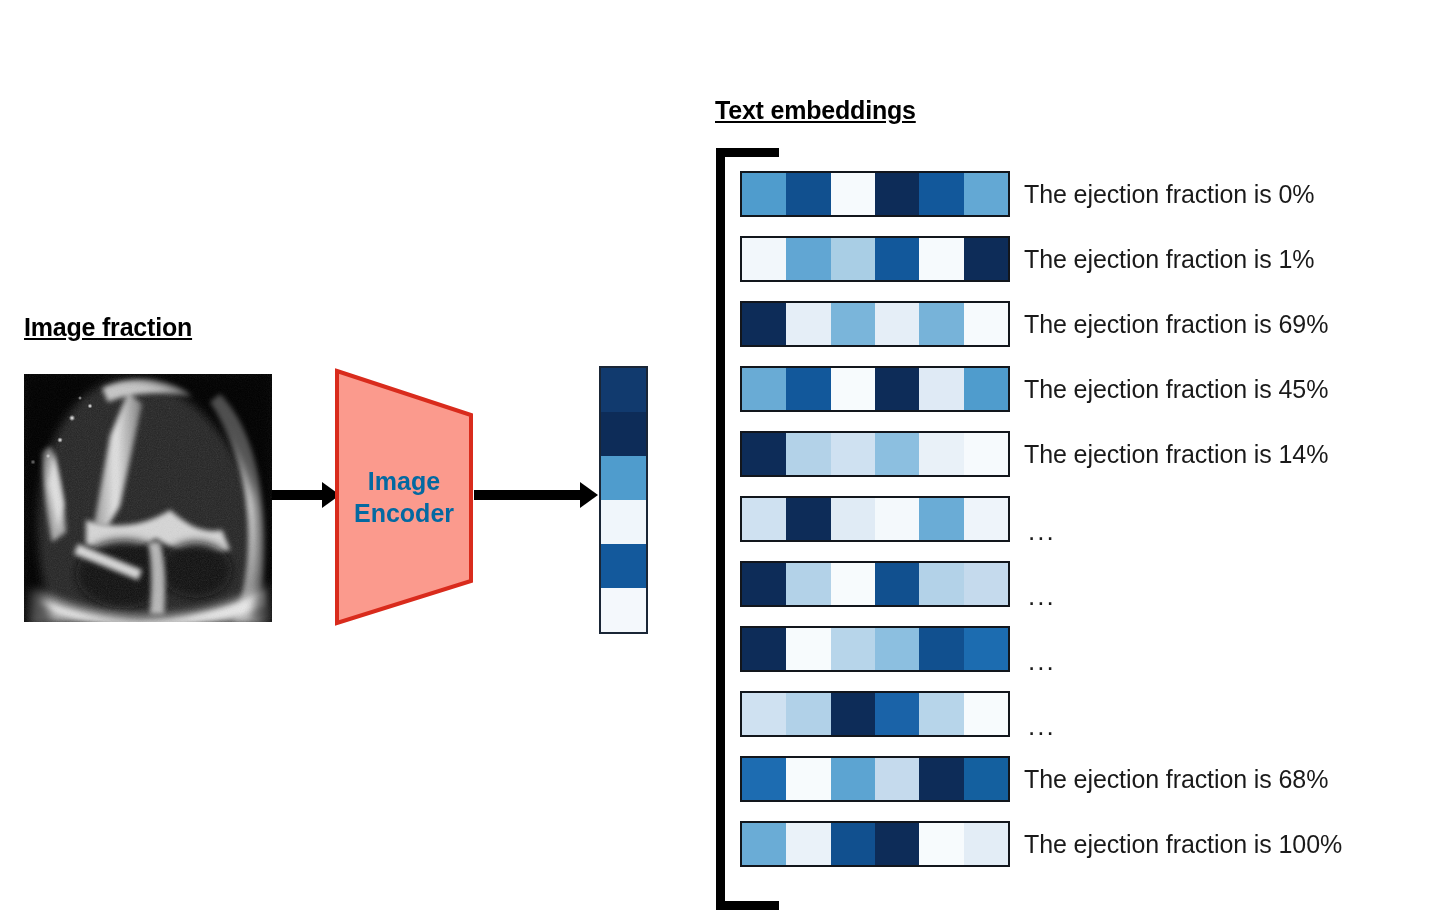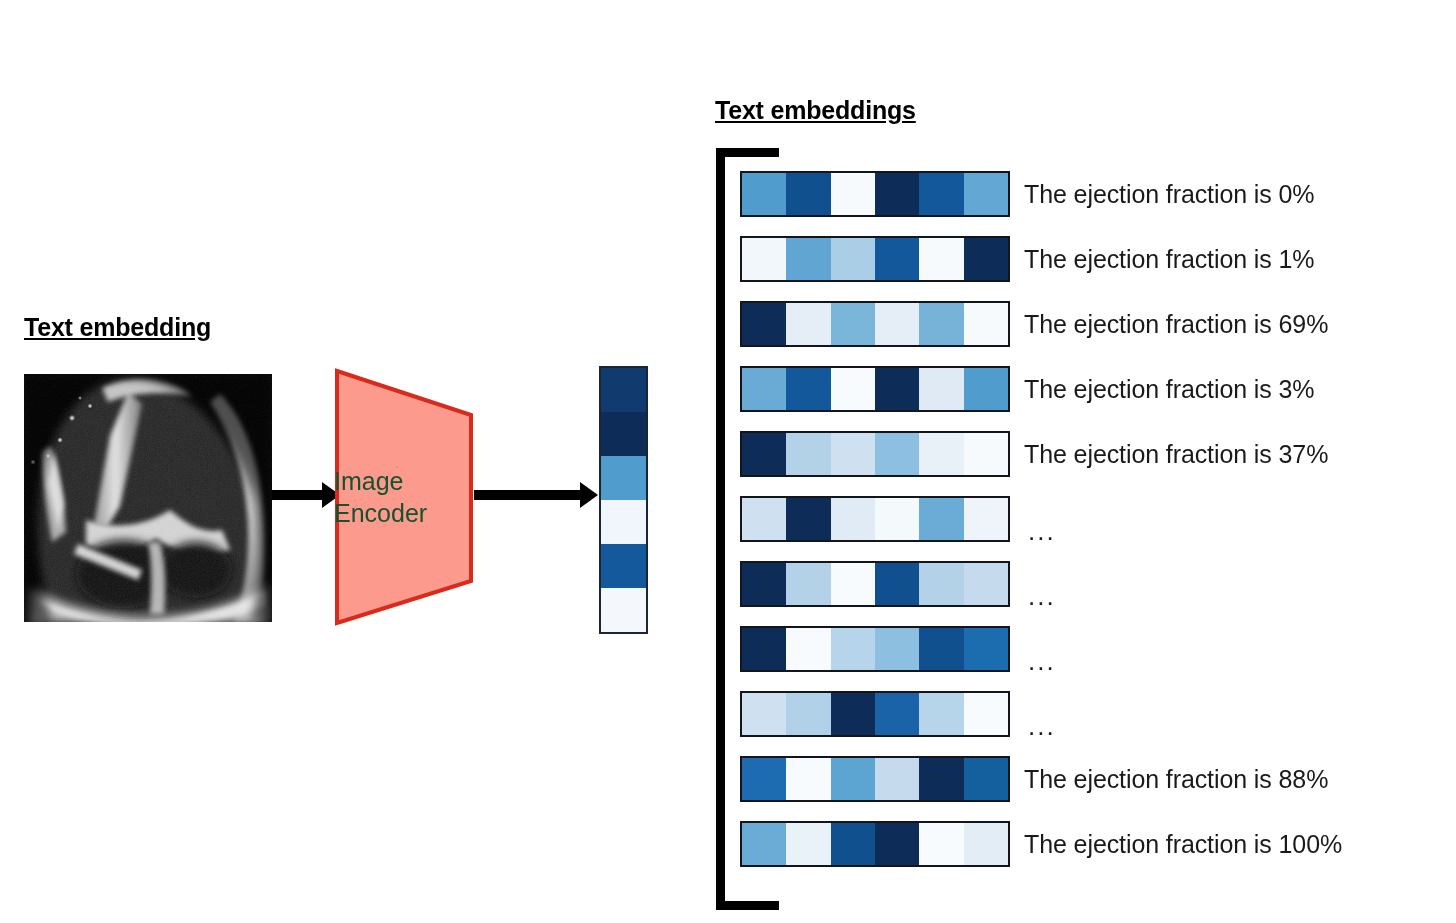--- a/index.html
+++ b/index.html
@@ -79,26 +79,26 @@
   }
   #image-encoder svg { display:block; width:100%; height:100%; overflow: visible; }
   #image-encoder .enc-label {
     position: absolute;
     left: 0;
     top: 0;
     width: 140px;
     height: 258px;
     display: flex;
     flex-direction: column;
-    align-items: flex-start;
+    align-items: center;
     justify-content: center;
-    font-weight: normal;
+    font-weight: bold;
     font-size: 25px;
     line-height: 1.28;
-    color: #14532d;
+    color: #0369a1;
     pointer-events: none;
   }
 
   
   #image-embedding-vector {
     position: absolute;
     left: 599px;
     top: 366px;
     width: 49px;
     height: 268px;
@@ -162,21 +162,21 @@
   .embed-label.ellipsis {
     font-size: 26px;
     letter-spacing: 2px;
     margin-left: 18px;
     transform: translateY(12px);
   }
 </style>
 </head>
 <body>
 
-<div class="heading" id="image-embedding-title">Text embedding</div>
+<div class="heading" id="image-embedding-title">Image fraction</div>
 
 <div id="echo-image">
   <svg viewBox="0 0 248 248" preserveAspectRatio="none" aria-hidden="true">
     <defs>
       <radialGradient id="gSpeck" cx="50%" cy="50%" r="50%">
         <stop offset="0%" stop-color="#ffffff" stop-opacity="1"></stop>
         <stop offset="100%" stop-color="#ffffff" stop-opacity="0"></stop>
       </radialGradient>
       <linearGradient id="gWall" x1="0" y1="0" x2="1" y2="0">
         <stop offset="0%" stop-color="#9d9d9d"></stop>
@@ -315,32 +315,32 @@
       </div>
       <div class="embed-row" style="top: 225px;">
         <div class="embed-bar">
           <div class="hcell" style="background: rgb(105, 171, 213);"></div>
           <div class="hcell" style="background: rgb(18, 88, 155);"></div>
           <div class="hcell" style="background: rgb(247, 251, 253);"></div>
           <div class="hcell" style="background: rgb(13, 44, 88);"></div>
           <div class="hcell" style="background: rgb(223, 234, 245);"></div>
           <div class="hcell" style="background: rgb(79, 156, 205);"></div>
         </div>
-        <div class="embed-label">The ejection fraction is 3%</div>
+        <div class="embed-label">The ejection fraction is 45%</div>
       </div>
       <div class="embed-row" style="top: 290px;">
         <div class="embed-bar">
           <div class="hcell" style="background: rgb(13, 44, 88);"></div>
           <div class="hcell" style="background: rgb(179, 210, 232);"></div>
           <div class="hcell" style="background: rgb(207, 225, 241);"></div>
           <div class="hcell" style="background: rgb(140, 191, 224);"></div>
           <div class="hcell" style="background: rgb(233, 241, 248);"></div>
           <div class="hcell" style="background: rgb(246, 250, 253);"></div>
         </div>
-        <div class="embed-label">The ejection fraction is 37%</div>
+        <div class="embed-label">The ejection fraction is 14%</div>
       </div>
       <div class="embed-row" style="top: 355px;">
         <div class="embed-bar">
           <div class="hcell" style="background: rgb(207, 225, 241);"></div>
           <div class="hcell" style="background: rgb(13, 44, 88);"></div>
           <div class="hcell" style="background: rgb(224, 235, 245);"></div>
           <div class="hcell" style="background: rgb(244, 249, 252);"></div>
           <div class="hcell" style="background: rgb(106, 172, 214);"></div>
           <div class="hcell" style="background: rgb(238, 244, 250);"></div>
         </div>
@@ -381,21 +381,21 @@
       </div>
       <div class="embed-row" style="top: 615px;">
         <div class="embed-bar">
           <div class="hcell" style="background: rgb(29, 108, 177);"></div>
           <div class="hcell" style="background: rgb(247, 251, 253);"></div>
           <div class="hcell" style="background: rgb(92, 164, 210);"></div>
           <div class="hcell" style="background: rgb(197, 218, 237);"></div>
           <div class="hcell" style="background: rgb(13, 44, 88);"></div>
           <div class="hcell" style="background: rgb(20, 96, 159);"></div>
         </div>
-        <div class="embed-label">The ejection fraction is 88%</div>
+        <div class="embed-label">The ejection fraction is 68%</div>
       </div>
       <div class="embed-row" style="top: 680px; justify-content: center;">
         <div class="embed-bar">
           <div class="hcell" style="background: rgb(106, 172, 214);"></div>
           <div class="hcell" style="background: rgb(234, 242, 249);"></div>
           <div class="hcell" style="background: rgb(17, 80, 143);"></div>
           <div class="hcell" style="background: rgb(13, 44, 88);"></div>
           <div class="hcell" style="background: rgb(247, 251, 253);"></div>
           <div class="hcell" style="background: rgb(227, 237, 246);"></div>
         </div>

